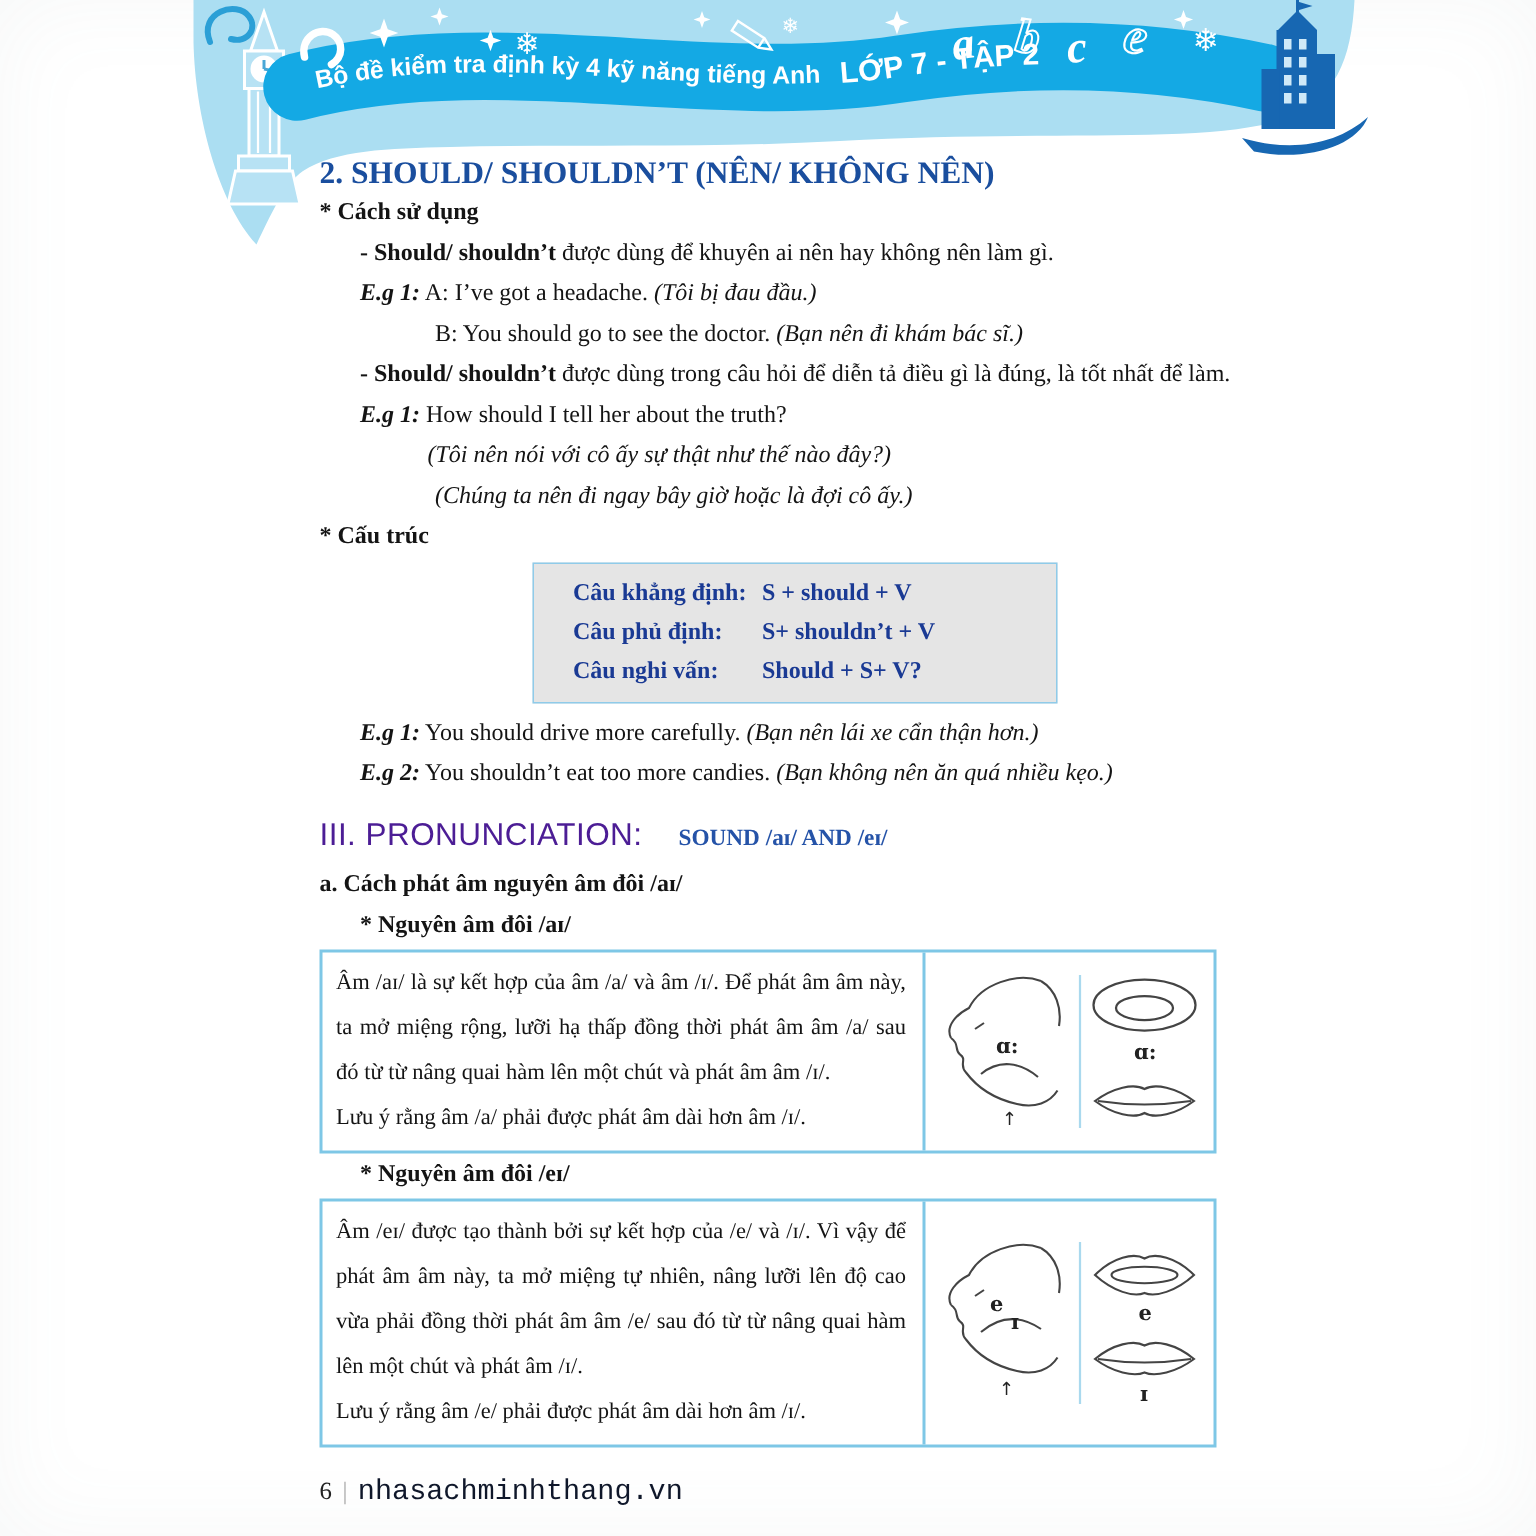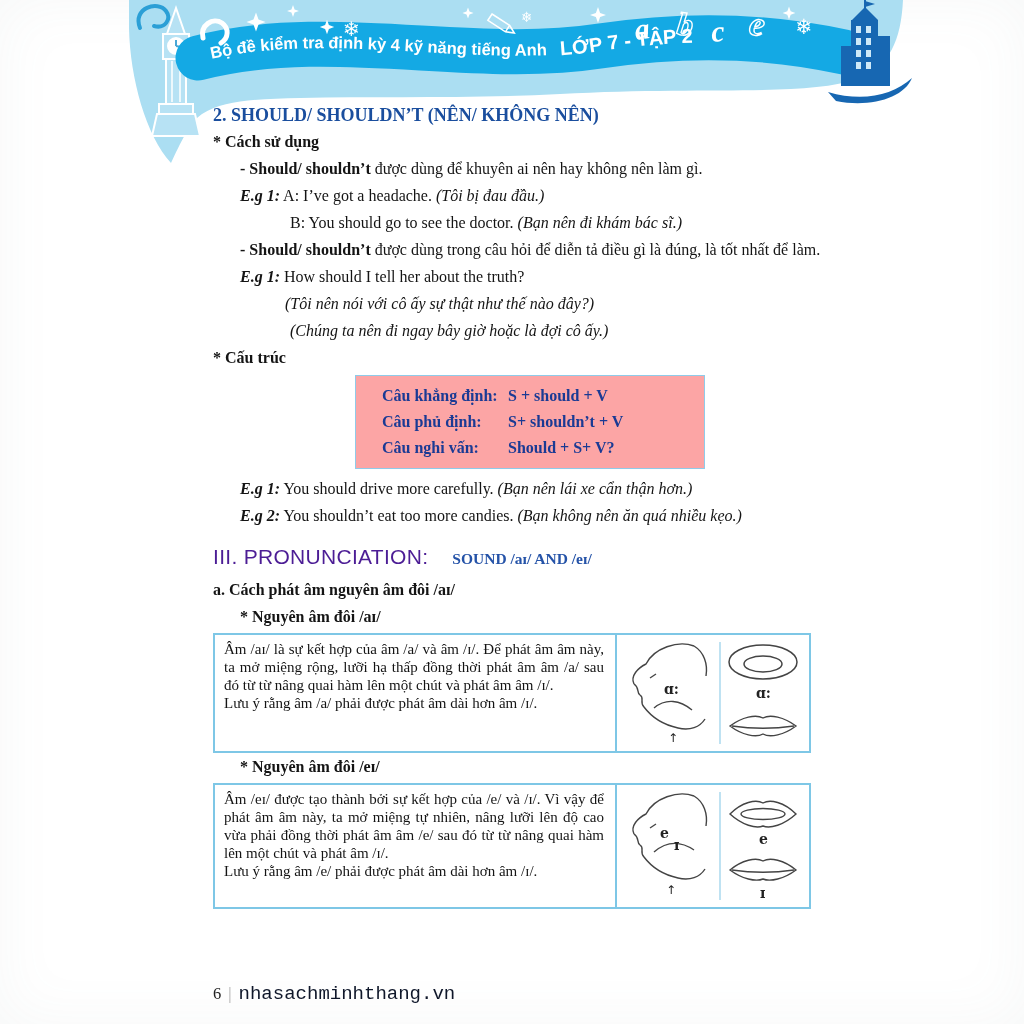--- a/index.html
+++ b/index.html
@@ -14,51 +14,51 @@
     overflow: hidden; background: #ffffff;
     box-shadow: inset 0 0 60px rgba(120,130,140,0.06);
   }
   .header-svg { position: absolute; top: 0; left: 0; }
 
   .content {
     position: absolute; left: 213px; top: 102px; width: 637px;
     font-size: 16px; line-height: 27px;
   }
   .content p { margin: 0; }
-  .c-title { color: #1a4e9e; font-weight: 700; font-size: 18px; line-height: 26px; margin-bottom: 2px; }
+  .c-title { color: #1a4e9e; font-weight: 700; font-size: 21px; line-height: 26px; margin-bottom: 2px; }
   .h-black { font-weight: 700; }
   .ind { text-indent: 27px; }
   .just { text-align: justify; }
   .pad77 { padding-left: 77px; }
   .pad72 { padding-left: 72px; }
   .eg-label { font-weight: 700; font-style: italic; }
   .vi { font-style: italic; }
   .bold { font-weight: 700; }
 
   .sbox {
-    background: #fca5a5; border: 1.5px solid #8fcbe9;
+    background: #e5e5e5; border: 1.5px solid #8fcbe9;
     width: 322px; margin: 4px 0 6px 142px; padding: 7px 0 7px 26px;
   }
   .srow { line-height: 26px; color: #1a3a94; font-weight: 700; font-size: 16px; }
   .srow .slabel { display: inline-block; width: 126px; }
 
   .pron-title { margin-top: 14px; margin-bottom: 3px; line-height: 28px; white-space: nowrap; }
   .pron-main {
     font-family: "Liberation Sans", sans-serif; font-weight: 400;
     font-size: 21px; color: #4c1d95; letter-spacing: 0.3px;
   }
   .pron-sub { font-weight: 700; font-size: 15.5px; color: #2553a8; margin-left: 24px; }
 
   .mt9 { margin-top: 9px; }
   .pbox {
     display: flex; border: 2px solid #7ec7e6; width: 594px;
     margin-top: 3px; background: #ffffff;
   }
   .pbox-text { width: 398px; padding: 5px 11px 7px 9px; text-align: justify; }
-  .pbox-text p { font-size: 15px; line-height: 18px; }
+  .pbox-text p { font-size: 15px; line-height: 30px; }
   .pbox-diagram {
     flex: 1; border-left: 2px solid #7ec7e6;
     display: flex; align-items: center; justify-content: center; padding: 3px;
   }
   .dlabel { font-family: "DejaVu Serif", serif; font-weight: 700; font-size: 14px; fill: #222; }
   .darrow { font-family: "DejaVu Sans", sans-serif; font-size: 12px; fill: #222; }
 
   .footer { position: absolute; left: 213px; top: 984px; font-size: 16.5px; line-height: 20px; }
   .footer .pnum { color: #222; }
   .footer .sep { color: #aaaaaa; margin: 0 7px; }

